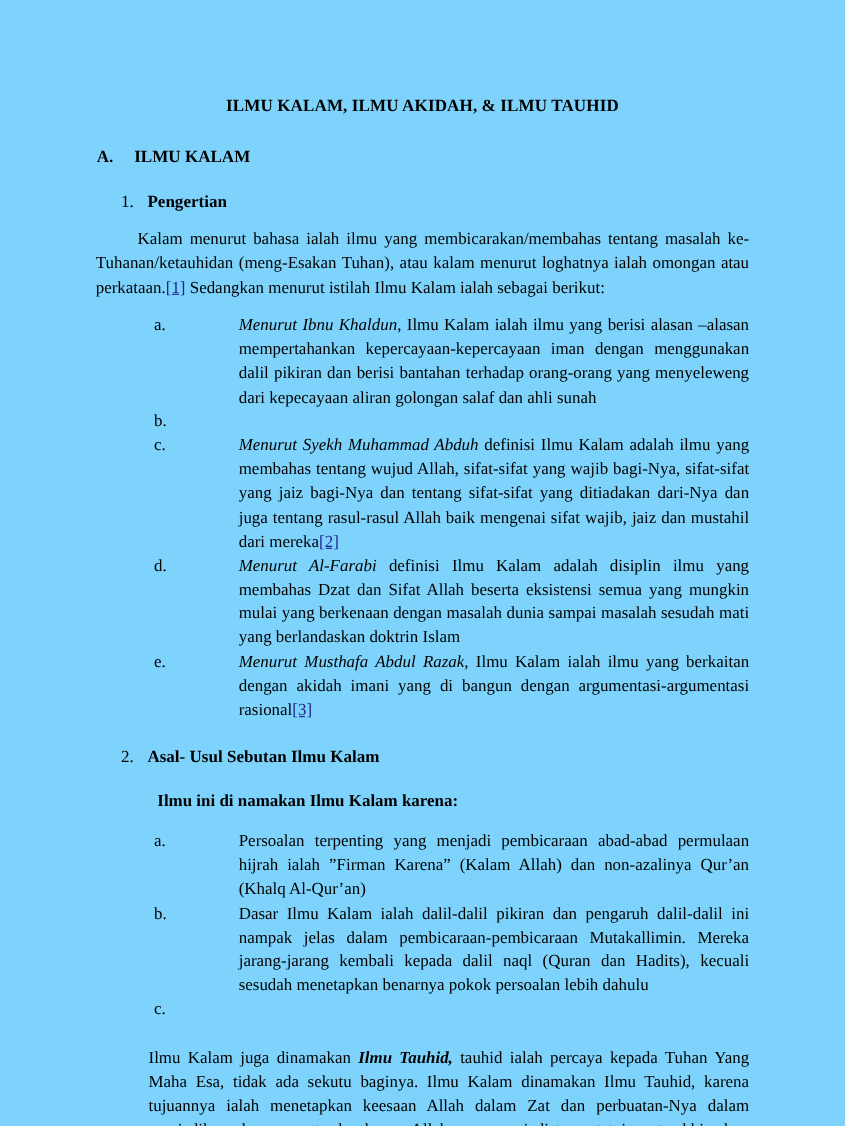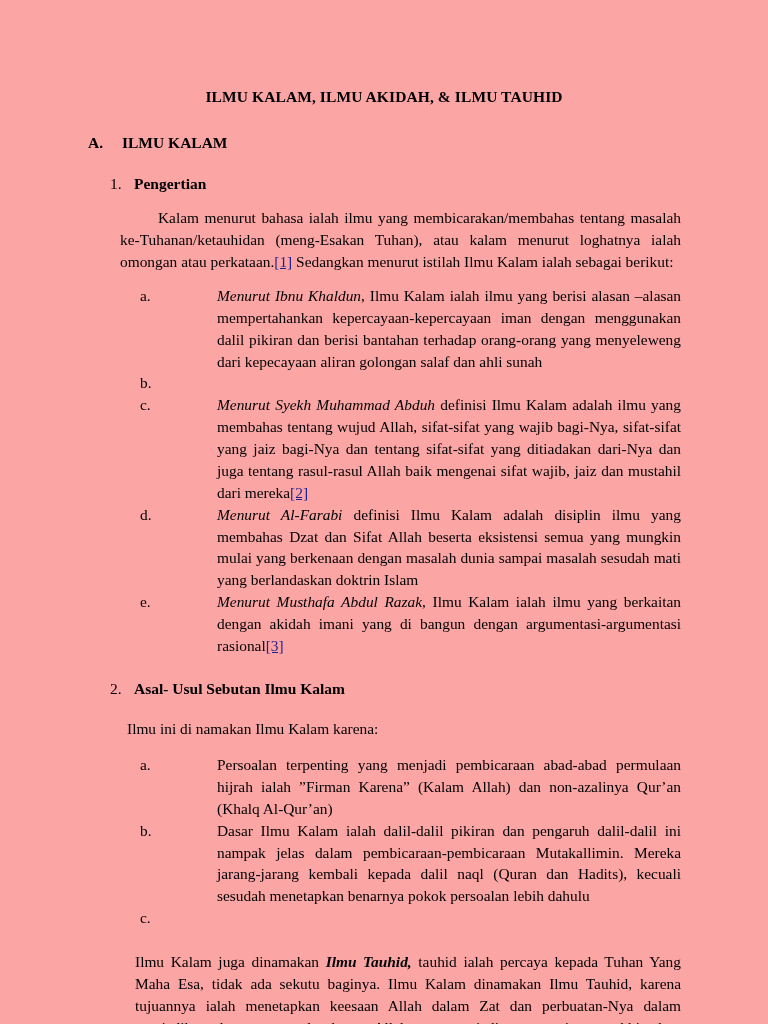--- a/index.html
+++ b/index.html
@@ -13,21 +13,21 @@
     font-family: "Liberation Serif", "DejaVu Serif", serif;
     color: #000000;
     -webkit-font-smoothing: antialiased;
   }
   .page {
     position: relative;
     width: 768px;
     height: 1024px;
     box-sizing: border-box;
     padding: 88px 87px 0 87px;
-    background: #fca5a5;
+    background: #7dd3fc;
   }
   .doc-title {
     text-align: center;
     font-weight: bold;
     font-size: 15.5px;
     letter-spacing: 0.1px;
     margin: 0 0 26px 0;
     line-height: 1.2;
   }
   
@@ -54,25 +54,25 @@
   p.body {
     font-size: 15.4px;
     line-height: 1.42;
     text-align: justify;
     margin: 14px 0 0 0;
     padding: 0;
     text-indent: 0;
   }
   p.body.first-indent {
     text-indent: 38px;
-    margin-left: 33px;
   }
   p.body.indent-lvl {
-    margin-left: 40px;
+    margin-left: 56px;
     margin-top: 20px;
+    font-weight: bold;
   }
   p.body.indent-lvl-tight {
     margin-left: 48px;
     margin-top: 22px;
   }
   
   ol.alpha {
     list-style: none;
     margin: 12px 0 0 0;
     padding: 0;

